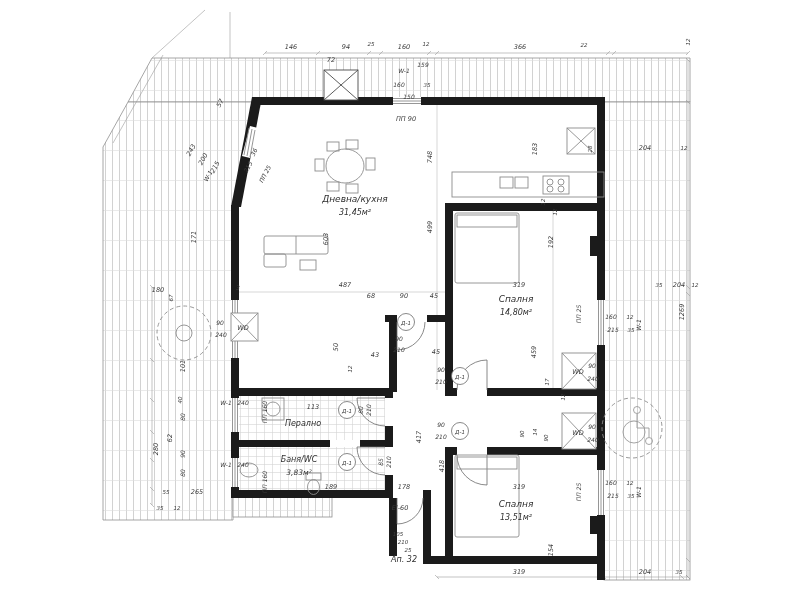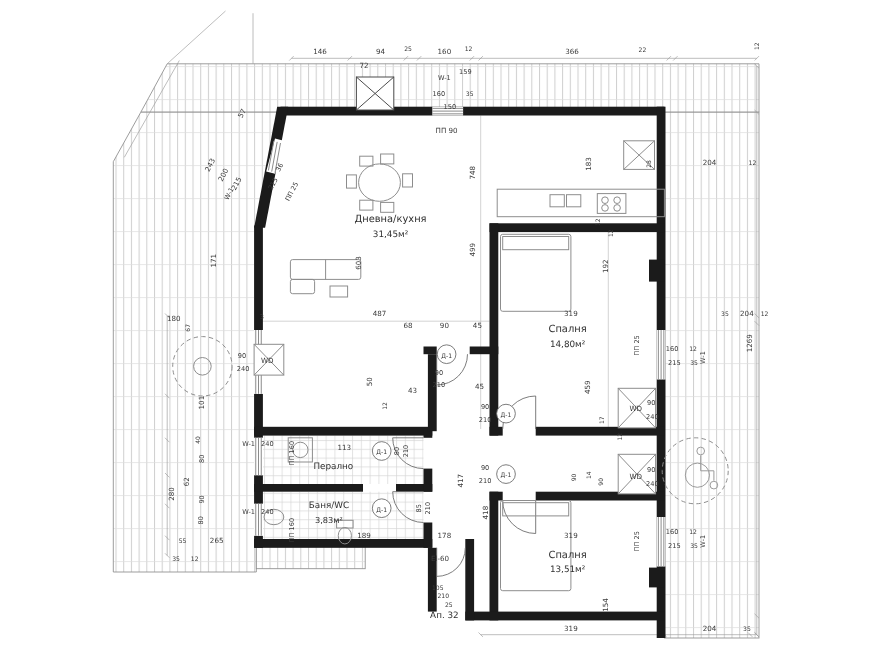--- a/index.html
+++ b/index.html
@@ -1,18 +1,18 @@
 <!DOCTYPE html>
 <html><head>
 <meta charset="utf-8">
 <title>Floor plan</title>
 <style>
   html,body{margin:0;padding:0;background:#ffffff;}
   .stage{width:788px;height:606px;position:relative;background:#ffffff;overflow:hidden;
-         font-family:"DejaVu Sans", sans-serif;}
+         font-family:"DejaVu Sans", sans-serif;font-style:italic;}
   svg{display:block;}
   text{font-family:"DejaVu Sans", sans-serif;}
 </style>
 </head>
 <body>
 
 <div class="stage">
 <svg xmlns="http://www.w3.org/2000/svg" width="800" height="606" viewBox="0 0 800 606">
   <defs>
     <pattern id="tileV" width="7" height="30" patternUnits="userSpaceOnUse">

